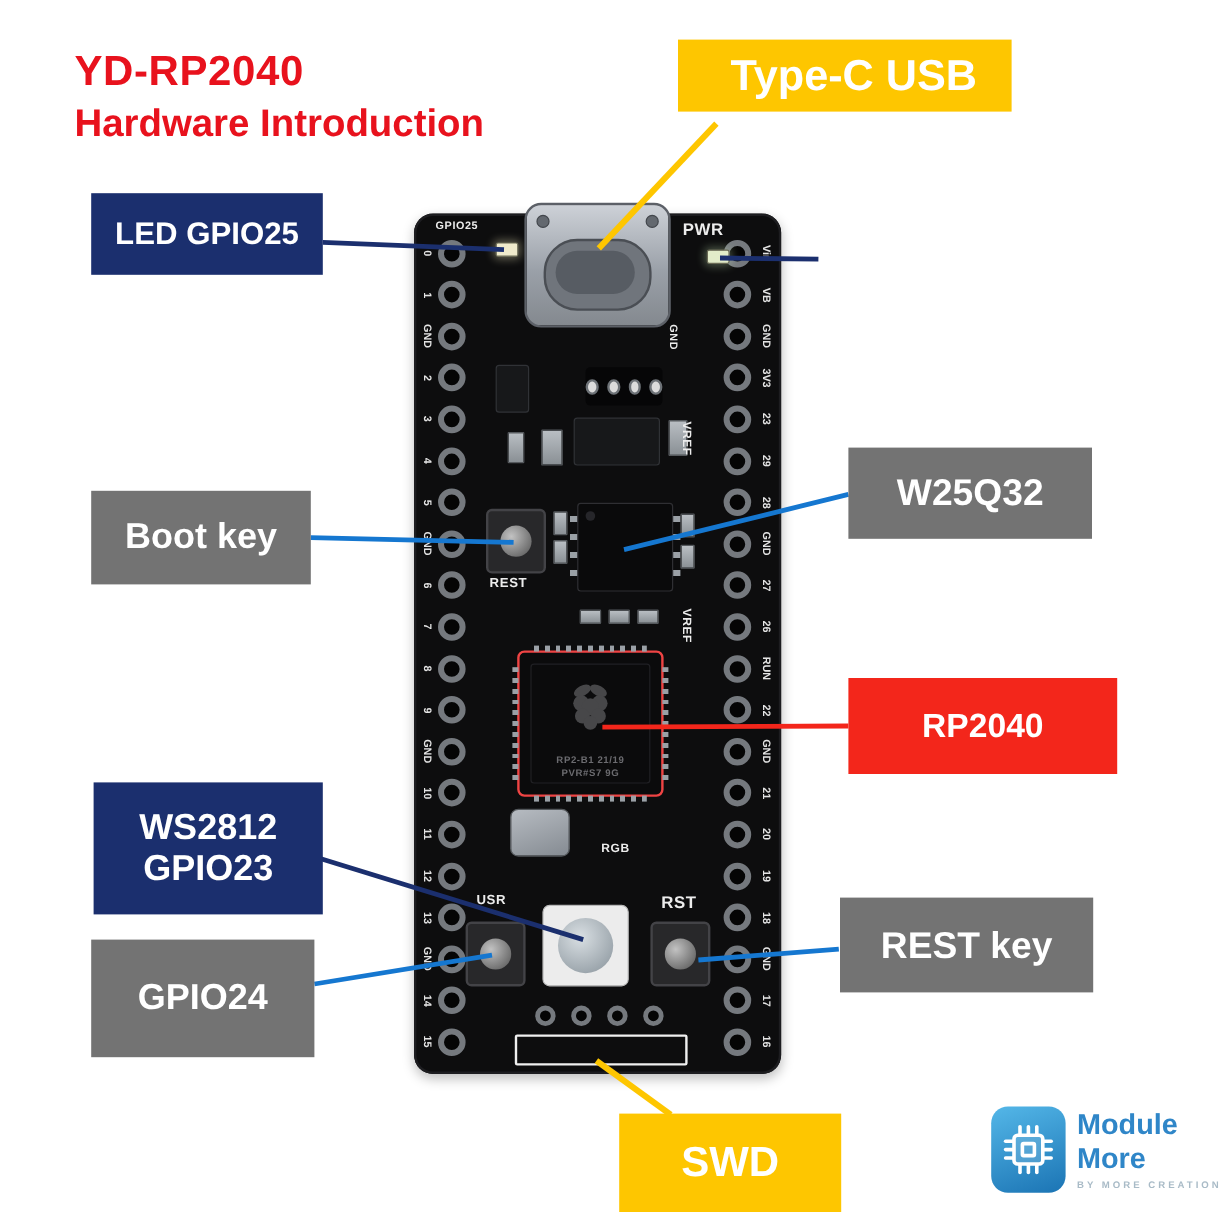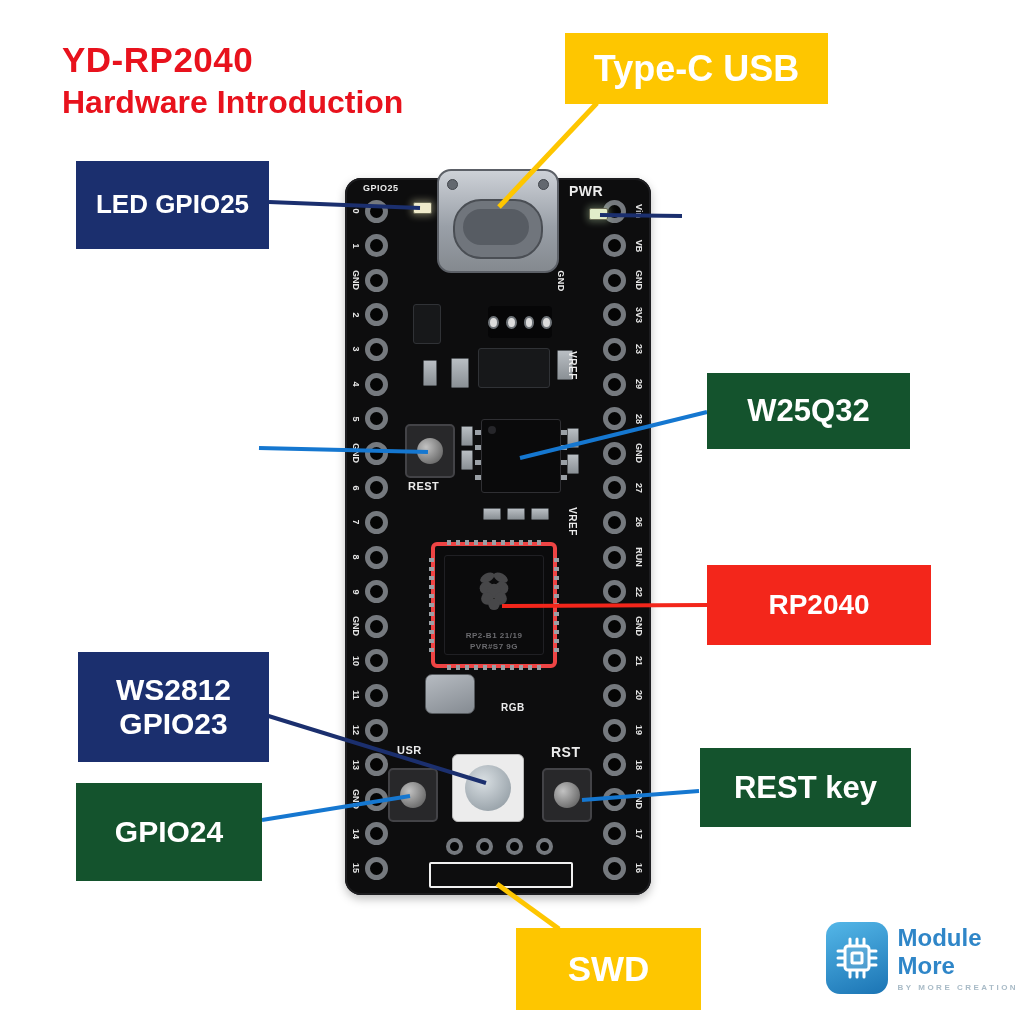--- a/index.html
+++ b/index.html
@@ -9,24 +9,24 @@
   
   .title{position:absolute;left:62px;top:38px;z-index:3;color:#e8121d;font-weight:bold;line-height:1.25;}
   .title .t1{font-size:35px;letter-spacing:.5px;}
   .title .t2{font-size:32px;}
 
   
   .callout{position:absolute;z-index:3;display:flex;flex-direction:column;align-items:center;
            justify-content:center;color:#fff;font-weight:bold;text-align:center;line-height:1.15;}
   .c-yellow{background:#fec600;}
   .c-navy{background:#1b2f6e;}
-  .c-blue{background:#14532d;}
+  .c-blue{background:#737373;}
   .c-red{background:#f3261b;}
-  #co-typec{left:565px;top:33px;width:263px;height:71px;font-size:36px;}
-  #co-ledgpio25{left:76px;top:161px;width:193px;height:88px;font-size:26px;text-align:right;}
+  #co-typec{left:565px;top:33px;width:263px;height:60px;font-size:36px;padding-left:15px;}
+  #co-ledgpio25{left:76px;top:161px;width:193px;height:68px;font-size:26px;text-align:right;}
   #co-ledpwr{left:682px;top:179px;width:223px;height:73px;font-size:27px;}
   #co-boot{left:76px;top:409px;width:183px;height:78px;font-size:30px;}
   #co-w25q32{left:707px;top:373px;width:203px;height:76px;font-size:31px;}
   #co-rp2040{left:707px;top:565px;width:224px;height:80px;font-size:28px;}
   #co-ws2812{left:78px;top:652px;width:191px;height:110px;font-size:30px;}
   #co-usbkey{left:76px;top:783px;width:186px;height:98px;font-size:30px;}
   #co-restkey{left:700px;top:748px;width:211px;height:79px;font-size:31px;}
   #co-swd{left:516px;top:928px;width:185px;height:82px;font-size:35px;}
 
   
@@ -68,21 +68,21 @@
         border-radius:50%;background:radial-gradient(circle at 35% 35%,#c2c2c2,#6d6d6d 75%);}
 
   .flash{position:absolute;left:136px;top:241px;width:78px;height:72px;background:#0a0a0b;
          border:1px solid #2f2f33;border-radius:3px;z-index:2;}
   .flash::before{content:"";position:absolute;left:6px;top:6px;width:8px;height:8px;border-radius:50%;background:#26262a;}
   .flash .pins-l,.flash .pins-r{position:absolute;top:10px;bottom:10px;width:6px;
          background:repeating-linear-gradient(180deg,#9aa0a6 0 5px,transparent 5px 15px);}
   .flash .pins-l{left:-7px;} .flash .pins-r{right:-7px;}
 
   .mcu{position:absolute;left:86px;top:364px;width:118px;height:118px;background:#0b0b0c;
-       border:4px solid #ef4444;border-radius:6px;z-index:2;}
+       border:2px solid #ef4444;border-radius:6px;z-index:2;}
   .mcu .inner{position:absolute;inset:9px;border:1px solid #202024;border-radius:3px;}
   .mcu .p-top,.mcu .p-bot{position:absolute;left:12px;right:12px;height:5px;
        background:repeating-linear-gradient(90deg,#9aa0a6 0 4px,transparent 4px 9px);}
   .mcu .p-top{top:-6px;} .mcu .p-bot{bottom:-6px;}
   .mcu .p-left,.mcu .p-right{position:absolute;top:12px;bottom:12px;width:5px;
        background:repeating-linear-gradient(180deg,#9aa0a6 0 4px,transparent 4px 9px);}
   .mcu .p-left{left:-6px;} .mcu .p-right{right:-6px;}
   .mcu .mark{position:absolute;left:0;right:0;bottom:12px;text-align:center;color:#6b6b6f;
        font-size:8px;line-height:1.3;font-weight:bold;letter-spacing:.5px;}
   .mcu svg{position:absolute;left:50%;top:38%;transform:translate(-50%,-50%);}
@@ -126,20 +126,23 @@
     <line x1="262" y1="820" x2="410" y2="796" stroke="#1577d0" stroke-width="4"></line>
     <line x1="699" y1="791" x2="582" y2="800" stroke="#1577d0" stroke-width="4"></line>
     <line x1="559" y1="929" x2="497" y2="884" stroke="#fec600" stroke-width="5"></line>
   </svg>
 
   <div class="callout c-yellow" id="co-typec">
     <span>Type-C USB</span>
   </div>
   <div class="callout c-navy" id="co-ledgpio25">
     <span>LED GPIO25</span>
+  </div>
+  <div class="callout c-blue" id="co-boot">
+    <span>Boot key</span>
   </div>
   <div class="callout c-blue" id="co-w25q32">
     <span>W25Q32</span>
   </div>
   <div class="callout c-red" id="co-rp2040">
     <span>RP2040</span>
   </div>
   <div class="callout c-navy" id="co-ws2812">
     <span>WS2812</span>
     <span>GPIO23</span>

